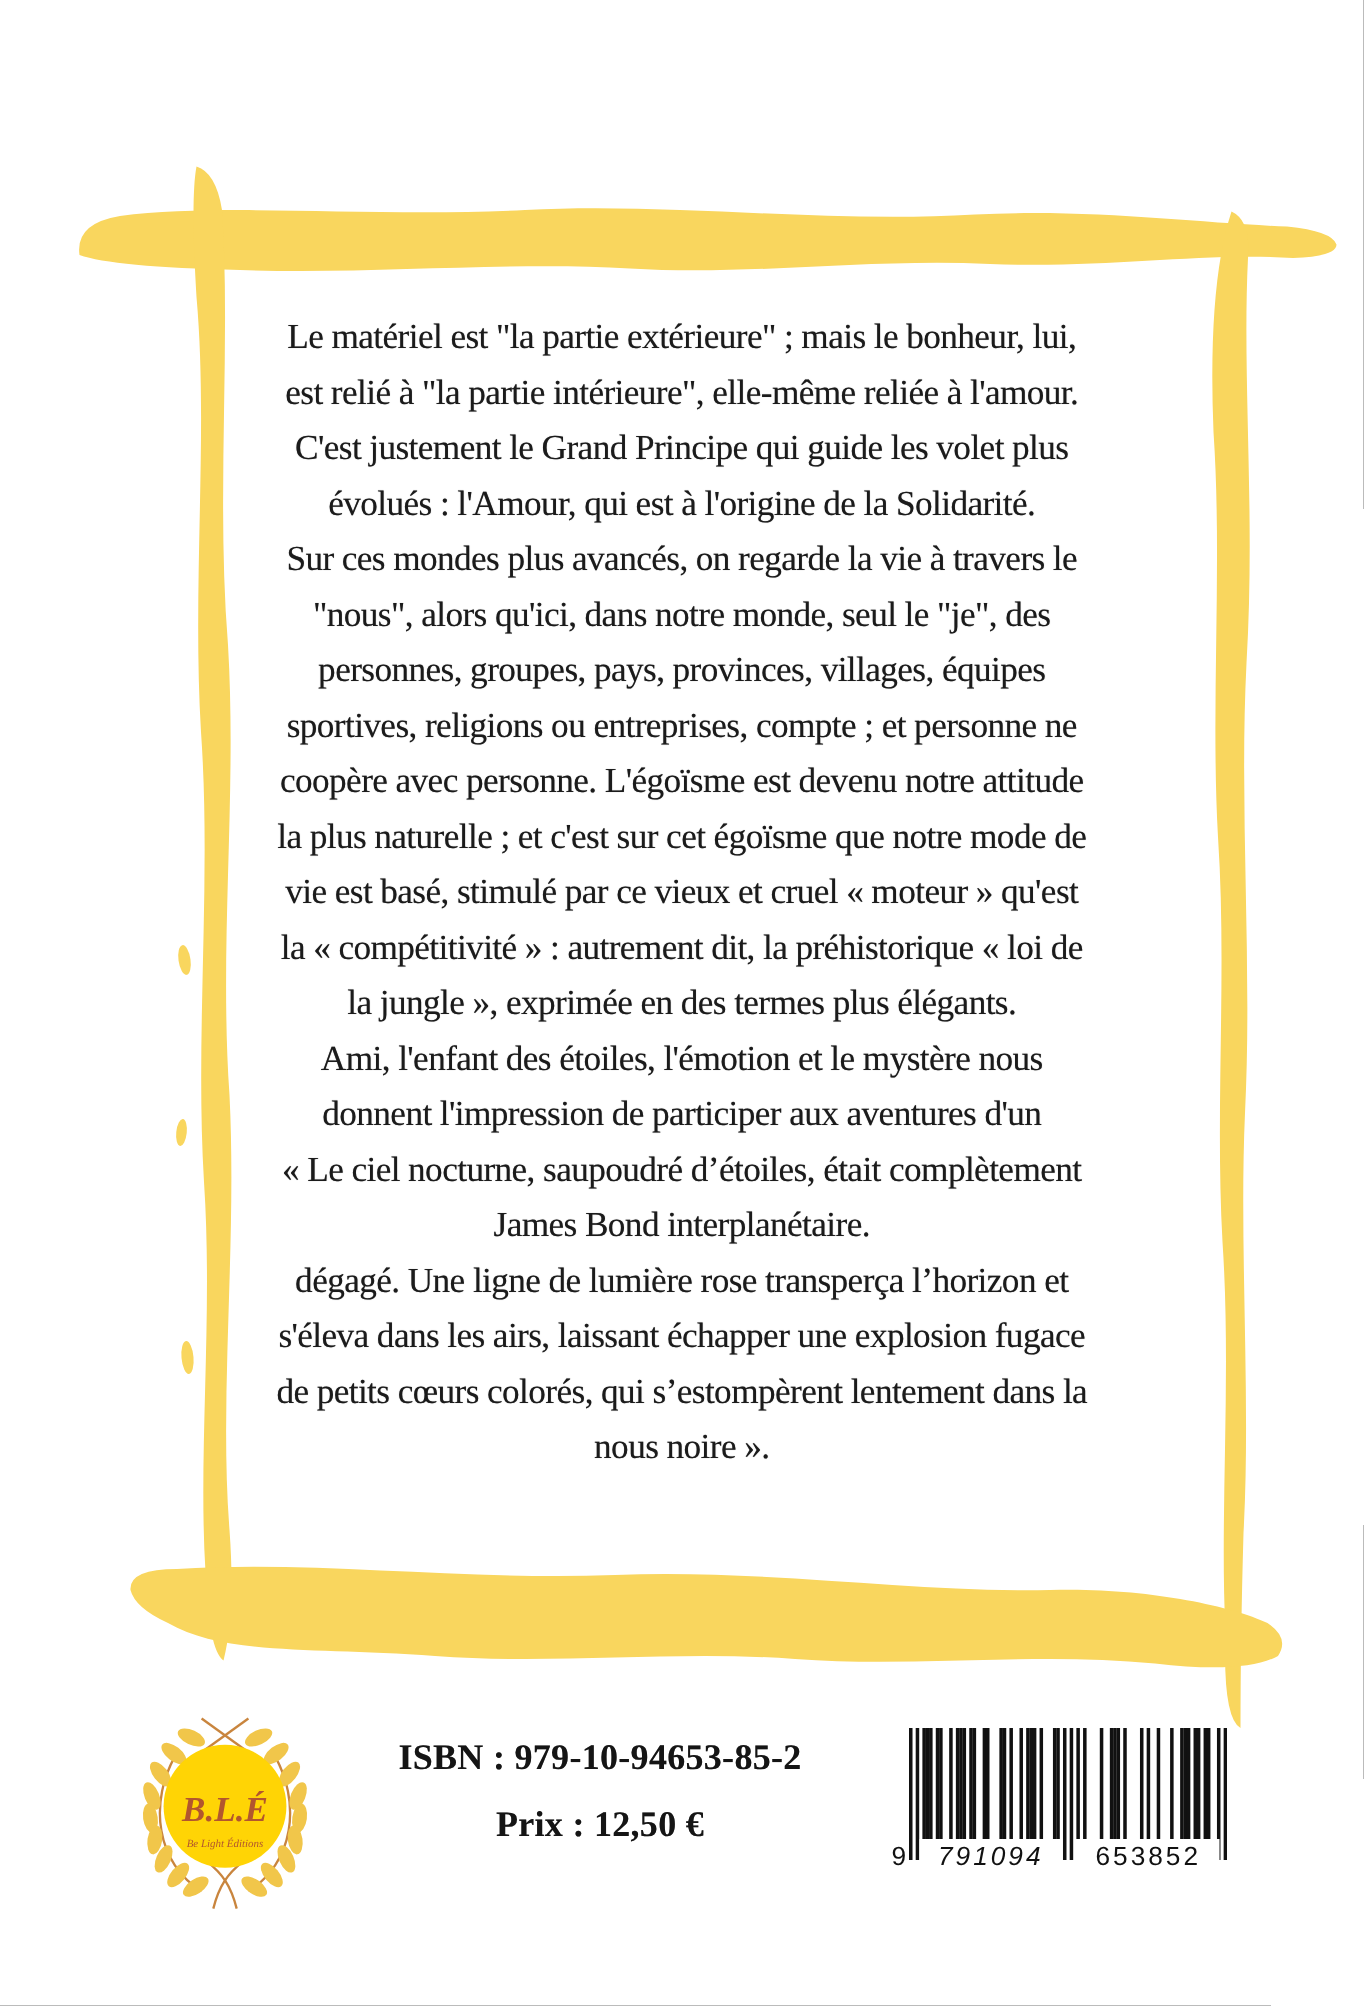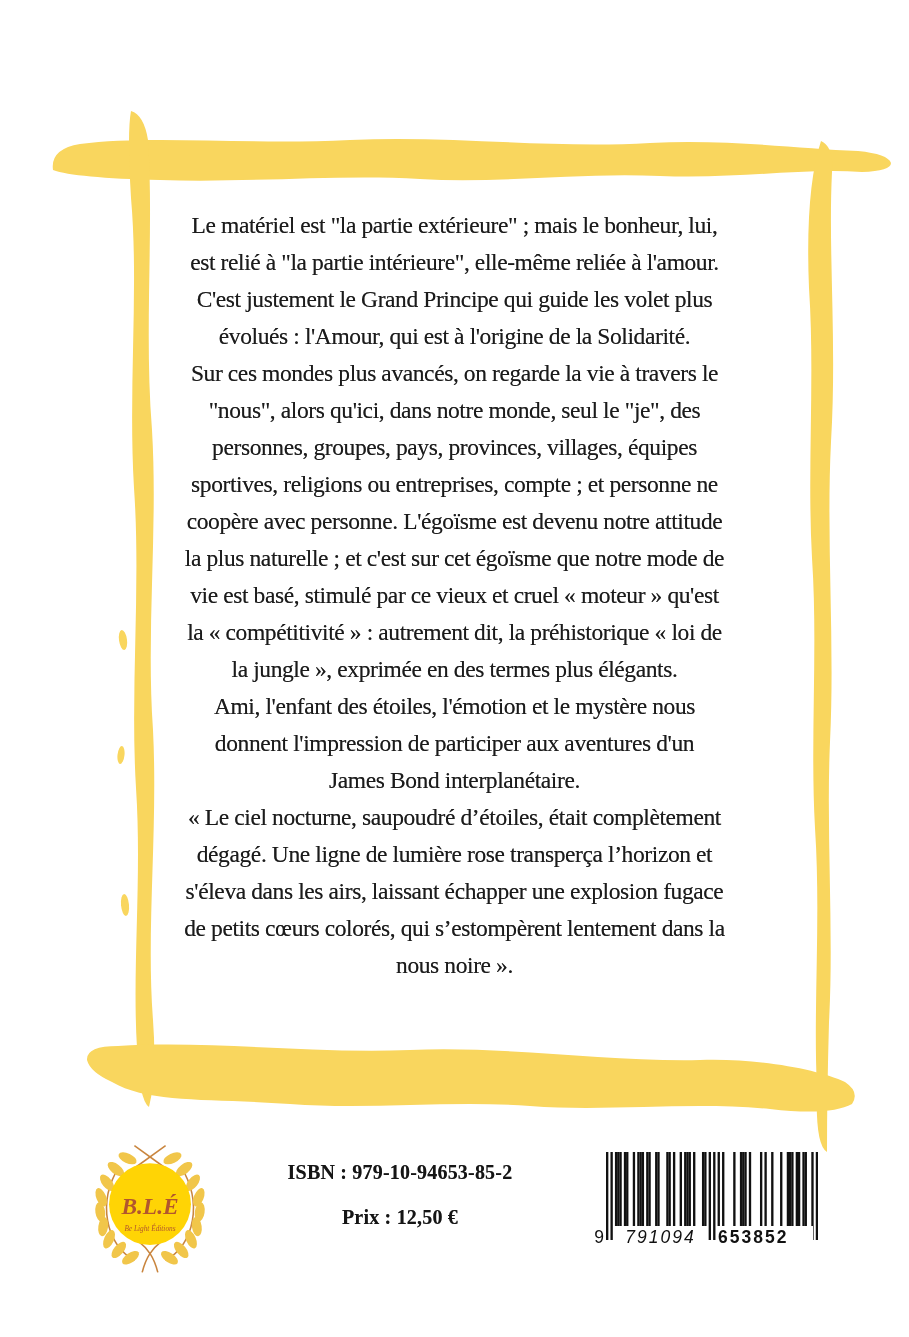--- a/index.html
+++ b/index.html
@@ -12,33 +12,33 @@
   .blurb{
     position:absolute; left:0; top:207px; width:909px;
     text-align:center; color:#1b1b1b;
     font-size:23.5px; line-height:37px; letter-spacing:-0.4px;
     text-shadow:0 0 0.5px rgba(27,27,27,0.6);
   }
   .blurb .line{white-space:nowrap;}
   .logo{position:absolute; left:72px; top:1140px; width:156px; height:140px;}
   .isbn-block{
     position:absolute; left:225px; top:1150px; width:350px;
-    text-align:center; color:#151515; font-size:20px; font-weight:bold;
+    text-align:center; color:#151515; font-size:24px; font-weight:bold;
     line-height:45px; letter-spacing:0.2px;
     text-shadow:0 0 0.4px rgba(21,21,21,0.5);
   }
   .barcode{position:absolute; left:590px; top:1150px; width:230px; height:112px; background:#fff;}
   .barcode svg{position:absolute; left:16px; top:2px; width:212px; height:88px; fill:#111;}
   .bc-digit{
     position:absolute; top:76px; height:22px; font-family:"Liberation Sans", sans-serif;
     font-size:17.5px; color:#111; background:#fff; line-height:22px;
   }
   .bc-9{left:0; width:14px; text-align:right;}
   .bc-g1{left:23px; width:95px; text-align:center; letter-spacing:2px;font-style:italic;}
-  .bc-g2{left:128px; width:95px; text-align:left; letter-spacing:2px;font-weight:bold;}
+  .bc-g2{left:128px; width:95px; text-align:center; letter-spacing:2px;}
   .logo text{font-family:"Liberation Serif", serif; font-style:italic;}
 </style>
 </head>
 <body>
 
 <div class="page">
 
   <svg class="frame" viewBox="0 0 909 1337" xmlns="http://www.w3.org/2000/svg">
     <g fill="#F9D65E">
       <path d="M53,170 Q50,149 80,144 C150,135 250,145 350,140 C450,135 550,149 650,143
@@ -72,22 +72,22 @@
       <div class="line">"nous", alors qu'ici, dans notre monde, seul le "je", des</div>
       <div class="line">personnes, groupes, pays, provinces, villages, équipes</div>
       <div class="line">sportives, religions ou entreprises, compte ; et personne ne</div>
       <div class="line">coopère avec personne. L'égoïsme est devenu notre attitude</div>
       <div class="line">la plus naturelle ; et c'est sur cet égoïsme que notre mode de</div>
       <div class="line">vie est basé, stimulé par ce vieux et cruel « moteur » qu'est</div>
       <div class="line">la « compétitivité » : autrement dit, la préhistorique « loi de</div>
       <div class="line">la jungle », exprimée en des termes plus élégants.</div>
       <div class="line">Ami, l'enfant des étoiles, l'émotion et le mystère nous</div>
       <div class="line">donnent l'impression de participer aux aventures d'un</div>
+      <div class="line">« Le ciel nocturne, saupoudré d’étoiles, était complètement</div>
       <div class="line">James Bond interplanétaire.</div>
-      <div class="line">« Le ciel nocturne, saupoudré d’étoiles, était complètement</div>
       <div class="line">dégagé. Une ligne de lumière rose transperça l’horizon et</div>
       <div class="line">s'éleva dans les airs, laissant échapper une explosion fugace</div>
       <div class="line">de petits cœurs colorés, qui s’estompèrent lentement dans la</div>
       <div class="line">nous noire ».</div>
     </div>
 
   <svg class="logo" viewBox="0 0 160 140" xmlns="http://www.w3.org/2000/svg">
     <g stroke="#C9853E" stroke-width="1.6" fill="none">
       <path d="M64,122 C34,104 26,62 48,26"></path>
       <path d="M96,122 C126,104 134,62 112,26"></path>

